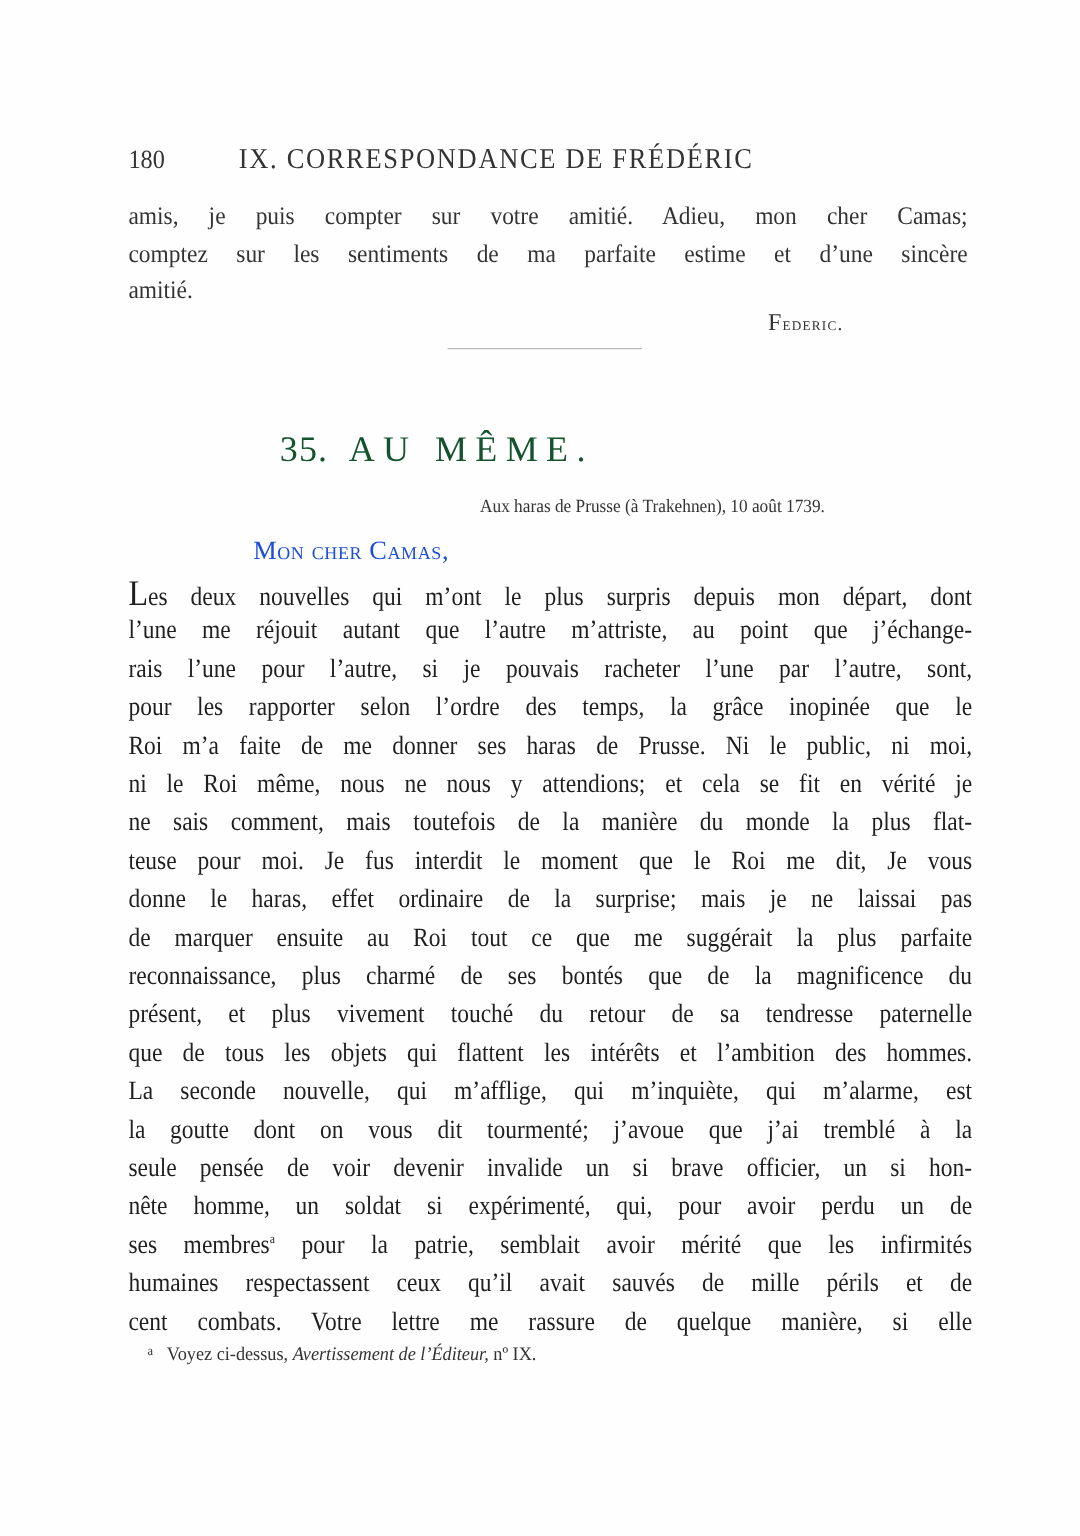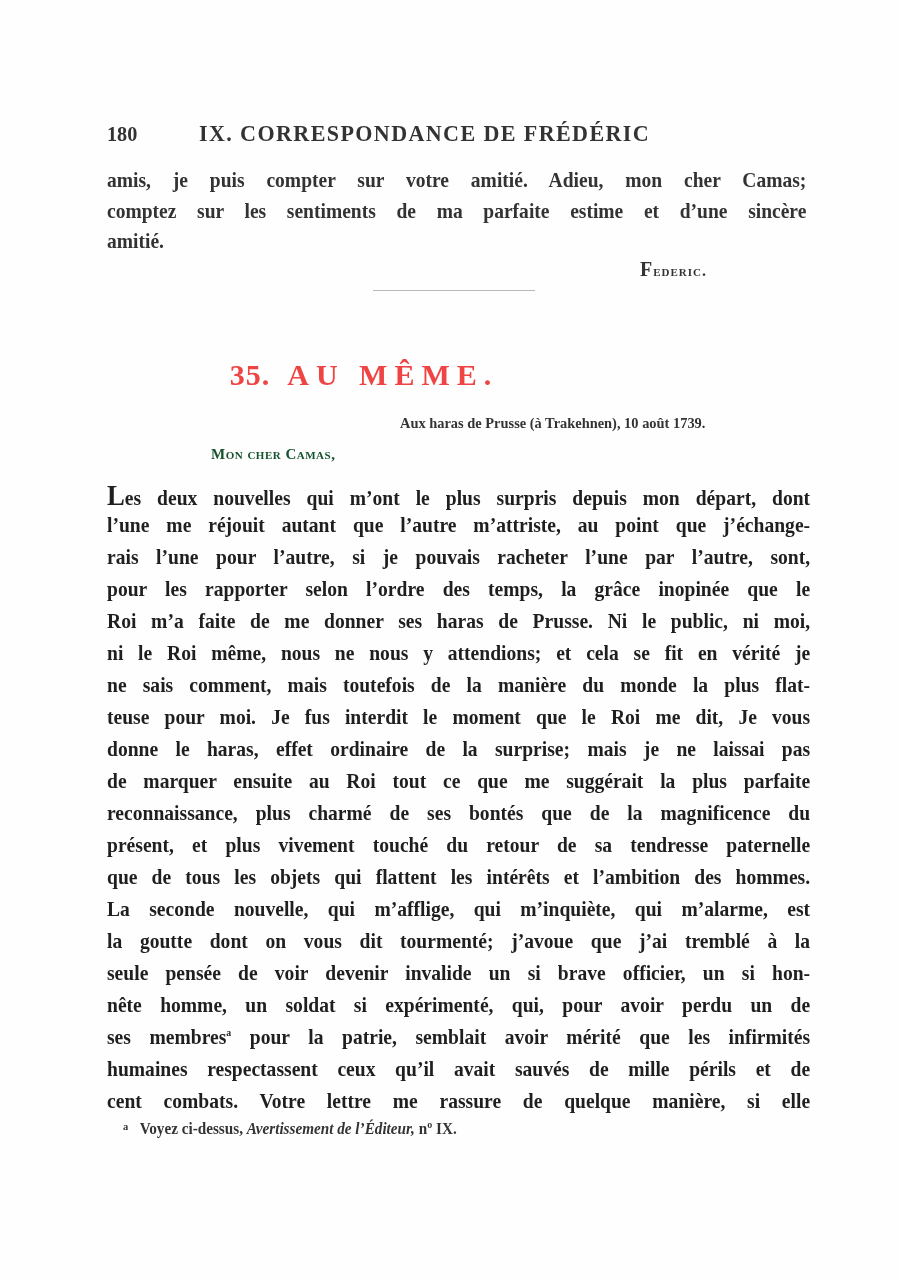--- a/index.html
+++ b/index.html
@@ -4,21 +4,21 @@
   <style>
     html, body { margin: 0; padding: 0; }
     body {
       width: 900px; height: 1280px;
       background: #fefefe;
       color: #2a2a2a;
       font-family: "Liberation Serif", "DejaVu Serif", serif;
       position: relative;
       overflow: hidden;
     }
-    .page { position: absolute; left: 0; top: 0; width: 900px; height: 1280px; font-weight: bold; }
+    .page { position: absolute; left: 0; top: 0; width: 900px; height: 1280px; }
     .running-head {
       position: absolute; top: 120px; left: 107px; width: 700px;
       font-size: 24px; letter-spacing: 1.5px; color: #333;
       transform: scaleX(0.92); transform-origin: left;
     }
     .running-head .pno { display: inline-block; width: 100px; font-size: 22px; letter-spacing: 0; }
     .line {
       position: absolute; left: 107px; width: 700px;
       white-space: nowrap; text-align: justify; text-align-last: justify;
     }
@@ -27,30 +27,30 @@
       position: absolute; top: 258px; left: 640px;
       font-size: 16px; letter-spacing: 1px; font-variant: small-caps; color: #333;
     }
     .sig::first-letter { font-size: 20px; }
     .rule {
       position: absolute; top: 290px; left: 373px; width: 162px; height: 1px;
       background: #b8b8b8;
     }
     .title {
       position: absolute; top: 358px; left: 0; width: 728px; text-align: center;
-      font-size: 30px; letter-spacing: 1px; color: #ef4444;
+      font-size: 30px; letter-spacing: 1px; color: #14532d;
     }
     .title .wide { letter-spacing: 7px; }
     .dateline {
       position: absolute; top: 414px; left: 400px;
       font-size: 15.5px; color: #333; transform: scaleX(0.93); transform-origin: left;
     }
     .salutation {
       position: absolute; top: 446px; left: 211px;
-      font-size: 15px; font-variant: small-caps; color: #14532d; letter-spacing: 0.5px;
+      font-size: 22px; font-variant: small-caps; color: #1d4ed8; letter-spacing: 0.5px;
     }
     .body { font-size: 22px; color: #1f1f1f; transform: scaleX(0.89); transform-origin: left; width: 790px; }
     .dropcap { font-size: 30px; line-height: 1; }
     .footnote {
       position: absolute; top: 1120px; left: 123px;
       font-size: 16px; color: #333; transform: scaleX(0.95); transform-origin: left;
     }
     .footnote .mark { font-size: 11px; vertical-align: 4px; margin-right: 12px; }
     .fn-ref { font-size: 11px; vertical-align: 8px; }
     i { font-style: italic; }

